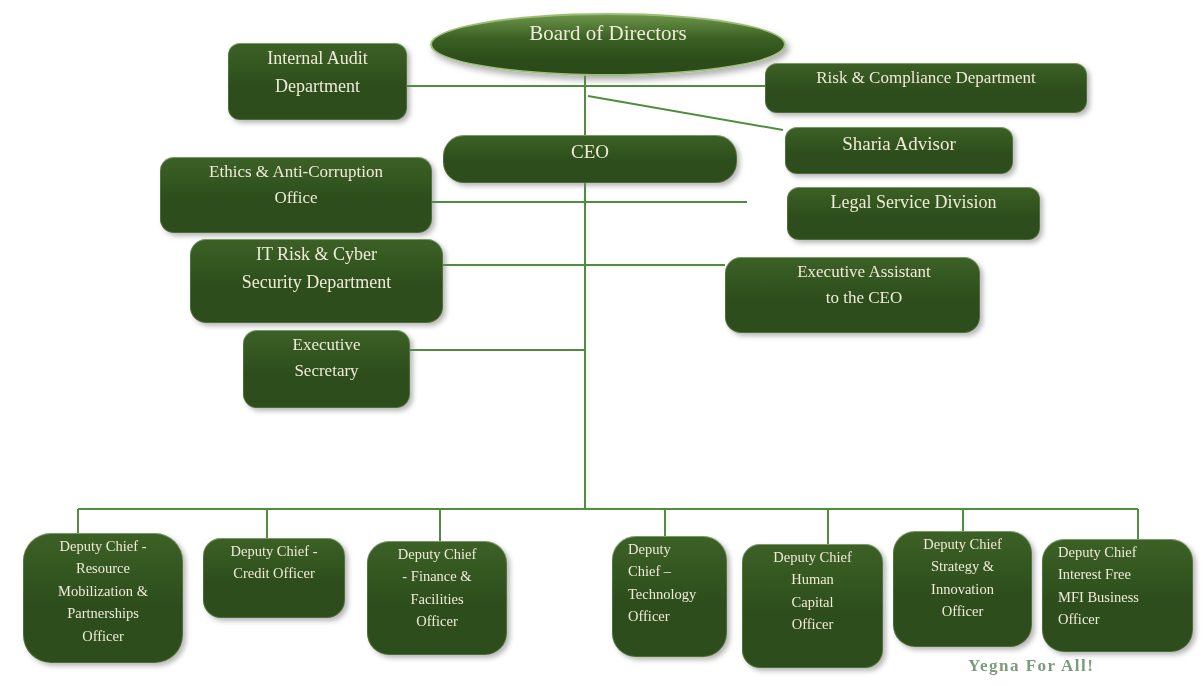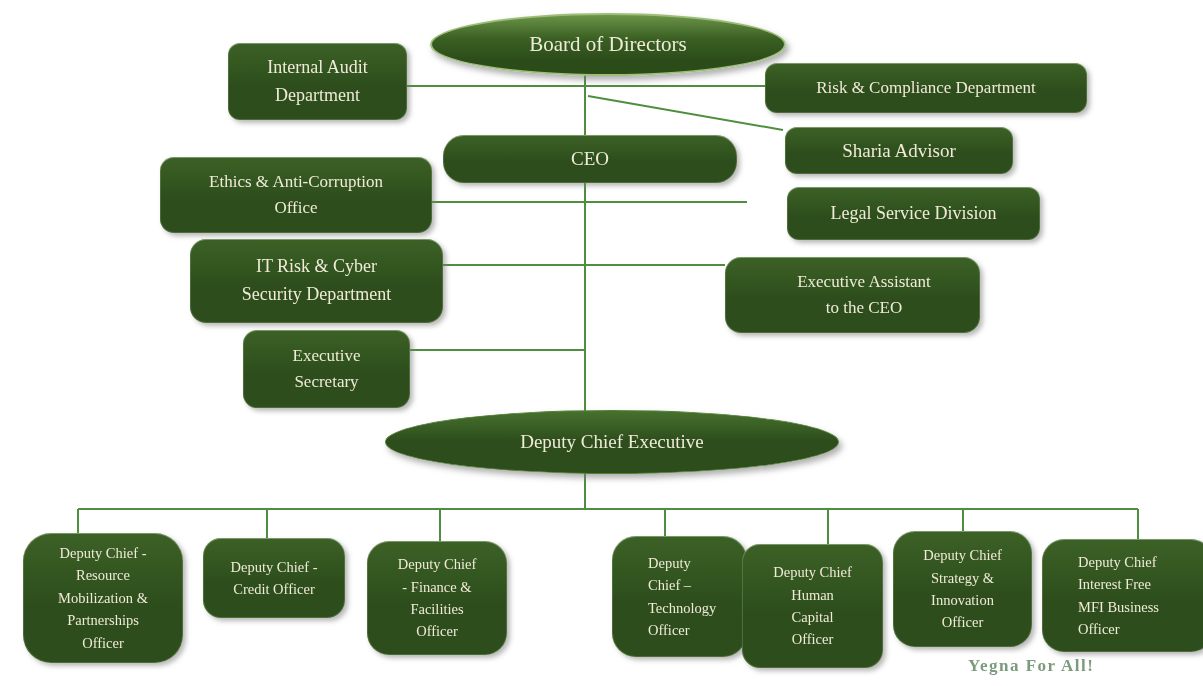--- a/index.html
+++ b/index.html
@@ -5,31 +5,31 @@
 <style>
   html,body{margin:0;padding:0;background:#fff;}
   .canvas{
     position:relative;width:1203px;height:686px;background:var(--background,#fff);
     font-family:"Liberation Serif","DejaVu Serif",serif;overflow:hidden;
   }
   svg.connectors{position:absolute;left:0;top:0;z-index:1;}
   svg.connectors path{stroke:var(--line,#4e8e3e);stroke-width:2;fill:none;}
   .node{
     position:absolute;z-index:2;
-    display:flex;align-items:center;justify-content:center;
+    display:flex;align-items:flex-start;justify-content:center;
     background:linear-gradient(180deg,var(--box-fill-top,#3c6126) 0%,var(--box-fill,#2d4e1c) 55%);
     color:var(--box-text,#f0ead8);
     text-align:center;
     box-shadow:3px 3px 5px rgba(125,125,125,.55),
                inset 0 1px 0 rgba(255,255,255,.22),
                inset 0 0 0 1px rgba(195,215,165,.22);
     line-height:1.55;
   }
   .node .label{white-space:pre-line;padding:2px 8px;}
-  .node.align-left{justify-content:flex-start;text-align:left;padding-left:20px;}
+  .node.align-left{justify-content:flex-start;text-align:left;}
   .node.align-left .label{padding-left:16px;}
   .ellipse{
     border-radius:50%;
     background:linear-gradient(180deg,#6b9448 0%,#3a6023 40%,#2b4b19 78%);
     border:2px solid var(--ellipse-rim,#9dbd78);
     box-shadow:3px 4px 6px rgba(120,120,120,.6);
   }
   .ellipse.flat{
     background:linear-gradient(180deg,#47712e 0%,var(--box-fill,#2d4e1c) 48%);
     border:1px solid #567f38;
@@ -99,23 +99,20 @@
   <div class="node" style="left:725px;top:257px;width:232px;height:76px;font-size:17px;border-radius:16px;padding-left:23px;">
     <span class="label">Executive Assistant
 to the CEO</span>
   </div>
 
   <div class="node" style="left:243px;top:330px;width:167px;height:78px;font-size:17px;border-radius:14px;">
     <span class="label">Executive
 Secretary</span>
   </div>
 
-  <div class="node ellipse flat" style="left:385px;top:410px;width:452px;height:62px;font-size:19px;">
-    <span class="label">Deputy Chief Executive</span>
-  </div>
 
   <div class="node" style="left:23px;top:533px;width:160px;height:130px;font-size:14.5px;border-radius:28px;">
     <span class="label">Deputy Chief -
 Resource
 Mobilization &amp;
 Partnerships
 Officer</span>
   </div>
 
   <div class="node" style="left:203px;top:538px;width:142px;height:80px;font-size:14.5px;border-radius:18px;">

